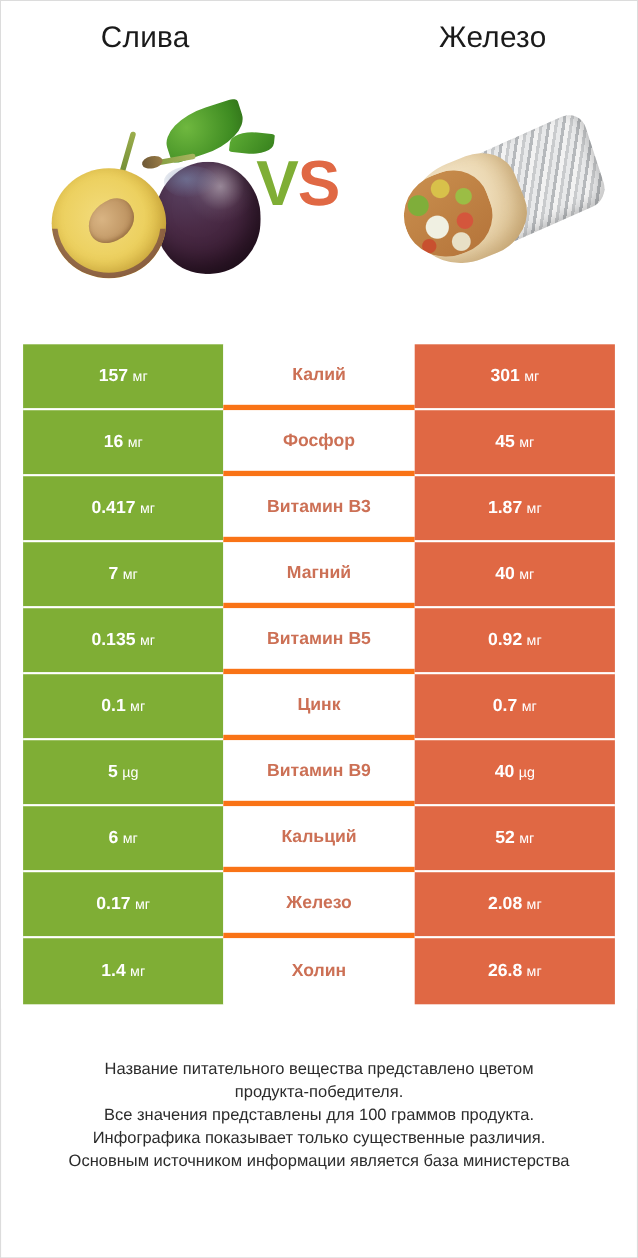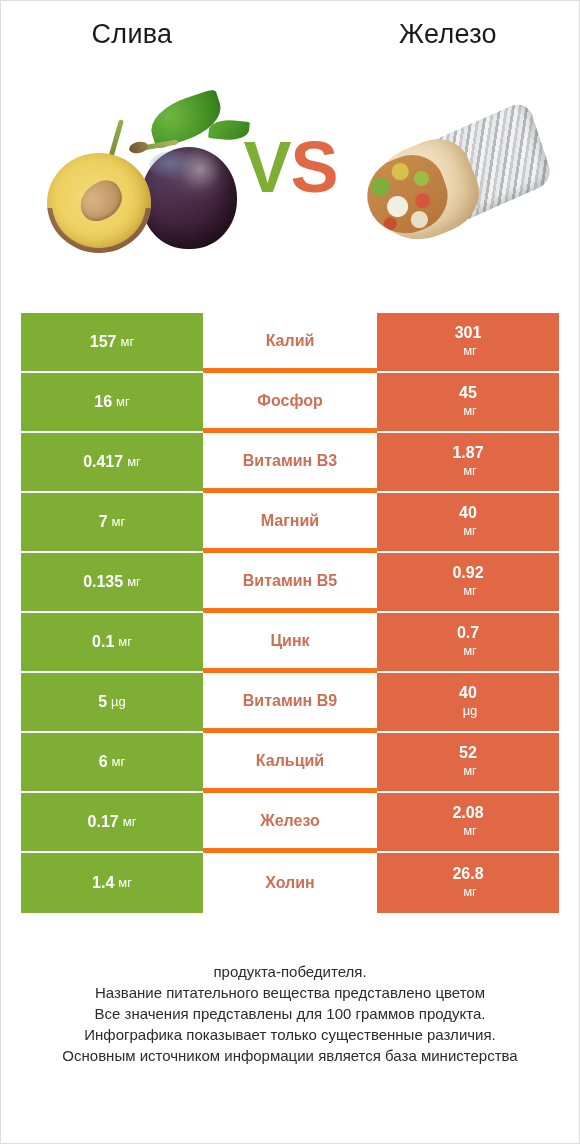--- a/index.html
+++ b/index.html
@@ -67,22 +67,22 @@
     top: 18px;
     width: 190px;
     height: 170px;
   }
 
   .vs {
     position: absolute;
     left: 232px;
     top: 58px;
     width: 115px;
-    text-align: center;
-    font-size: 72px;
+    text-align: left;
+    font-size: 58px;
     font-weight: 700;
     letter-spacing: -1px;
     line-height: 60px;
     user-select: none;
   }
   .vs .v { color: #7FAE35; }
   .vs .s { color: #E06844; }
 
   
   .plum-wrap { position: absolute; inset: 0; }
@@ -251,21 +251,20 @@
     color: #CC7055;
     font-weight: 700;
     border-bottom: 5px solid #f97316;
   }
   .cell-right {
     width: 182px;
     background: #E06844;
     color: #ffffff;
     font-weight: 700;
     border-bottom: 2px solid #ffffff;
-    flex-direction: column;
   }
   .row:last-child .cell-left,
   .row:last-child .cell-right,
   .row:last-child .cell-mid {
     border-bottom: none;
   }
   .unit {
     font-size: 13px;
     font-weight: 400;
     margin-left: 4px;
@@ -442,20 +441,20 @@
       <div class="cell cell-mid">Холин</div>
       <div class="cell cell-right">
           <span>26.8</span>
           <span class="unit">мг</span>
         </div>
     </div>
 
   </div>
 
   <div class="footer">
+    <p>Название питательного вещества представлено цветом</p>
     <p>продукта-победителя.</p>
-    <p>Название питательного вещества представлено цветом</p>
     <p>Все значения представлены для 100 граммов продукта.</p>
     <p>Инфографика показывает только существенные различия.</p>
     <p>Основным источником информации является база министерства</p>
   </div>
 
 </div>
 
 </body></html>

